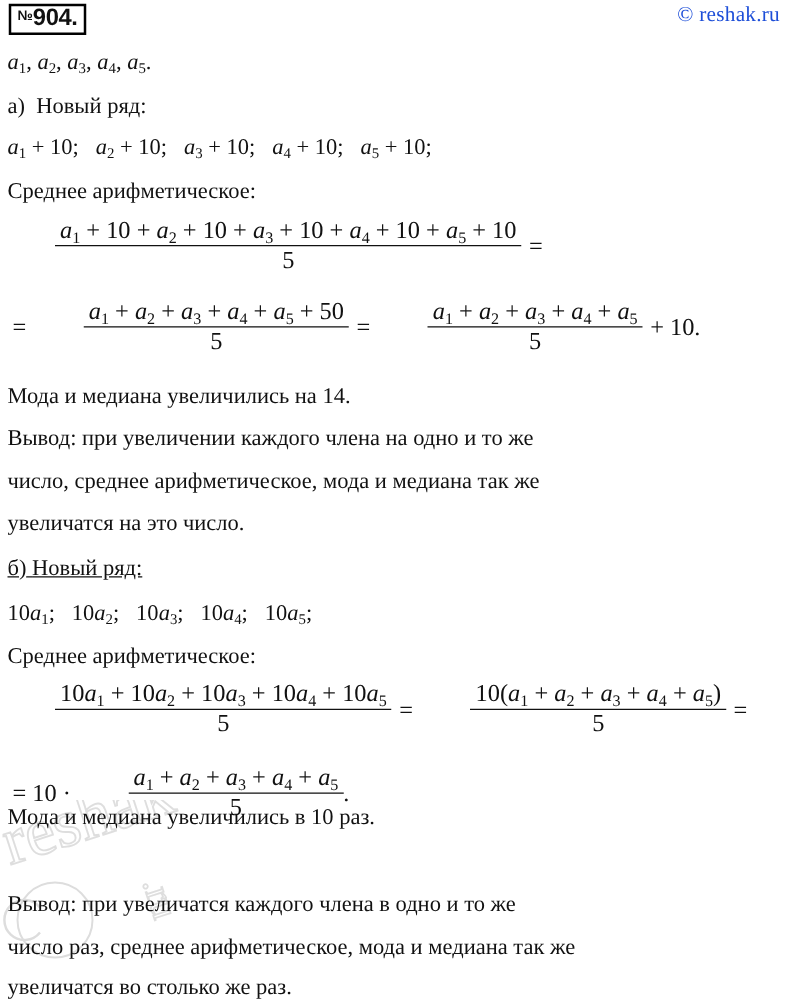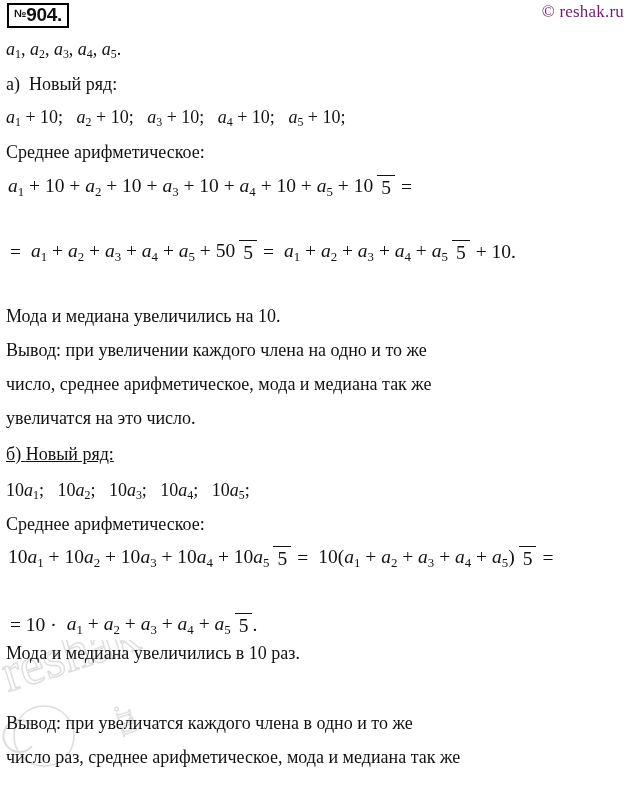--- a/index.html
+++ b/index.html
@@ -16,21 +16,21 @@
     color: #111111;
   }
 
   
   #wm-top {
     position: absolute;
     top: 2px;
     right: 8px;
     font-family: "Liberation Serif", serif;
     font-size: 17px;
-    color: #701a75;
+    color: #1d4ed8;
     letter-spacing: 0.2px;
     white-space: nowrap;
   }
   #wm-big {
     position: absolute;
     left: 2px;
     top: 640px;
     width: 190px;
     height: 150px;
     pointer-events: none;
@@ -108,23 +108,25 @@
   
   .frow {
     display: inline-flex;
     align-items: center;
     white-space: nowrap;
     font-size: 19.5px;
   }
   .frow .op { padding: 0 6px; }
   .frac {
     display: inline-flex;
+    flex-direction: column;
     align-items: center;
     vertical-align: middle;
     text-align: center;
+    margin-left: 40px;
   }
   .frac .num-part {
     padding: 0 4px 1px 4px;
     line-height: 1.05;
   }
   .frac .den-part {
     border-top: 1.6px solid #111;
     width: 100%;
     padding: 1px 4px 0 4px;
     line-height: 1.15;
@@ -191,21 +193,21 @@
     <span class="op">=</span>
     <span class="frac">
       <span class="num-part">
         <var class="mv">a</var><sub>1</sub> + <var class="mv">a</var><sub>2</sub> + <var class="mv">a</var><sub>3</sub> + <var class="mv">a</var><sub>4</sub> + <var class="mv">a</var><sub>5</sub>
       </span>
       <span class="den-part">5</span>
     </span>
     <span class="op">+ 10.</span>
   </div>
 
-  <div class="line ln-mm1">Мода и медиана увеличились на 10.</div>
+  <div class="line ln-mm1">Мода и медиана увеличились на 14.</div>
   <div class="line ln-c1a">Вывод: при увеличении каждого члена на одно и то же</div>
   <div class="line ln-c1b">число, среднее арифметическое, мода и медиана так же</div>
   <div class="line ln-c1c">увеличатся на это число.</div>
 
   
   <div class="line ln-b">
     <span>б)</span>&nbsp;<span>Новый ряд:</span>
   </div>
 
   <div class="line ln-brow">
@@ -240,14 +242,15 @@
         <var class="mv">a</var><sub>1</sub> + <var class="mv">a</var><sub>2</sub> + <var class="mv">a</var><sub>3</sub> + <var class="mv">a</var><sub>4</sub> + <var class="mv">a</var><sub>5</sub>
       </span>
       <span class="den-part">5</span>
     </span>
     <span>.</span>
   </div>
 
   <div class="line ln-mm2">Мода и медиана увеличились в 10 раз.</div>
   <div class="line ln-c2a">Вывод: при увеличатся каждого члена в одно и то же</div>
   <div class="line ln-c2b">число раз, среднее арифметическое, мода и медиана так же</div>
+  <div class="line ln-c2c">увеличатся во столько же раз.</div>
 
 </div>
 
 </body></html>

